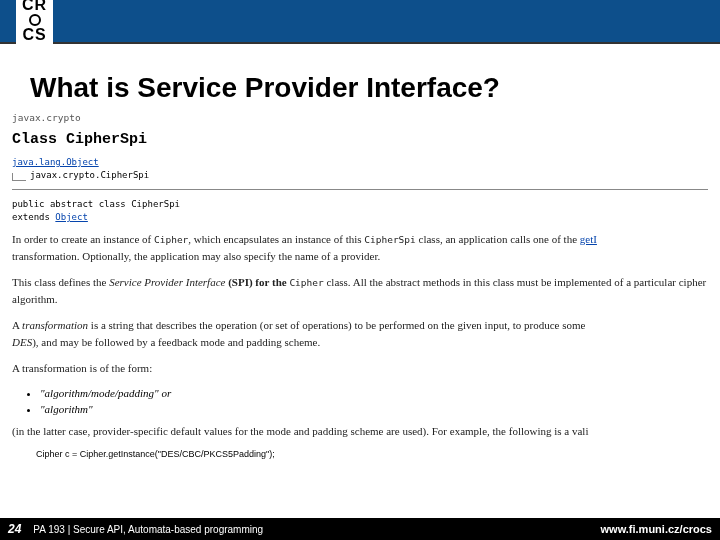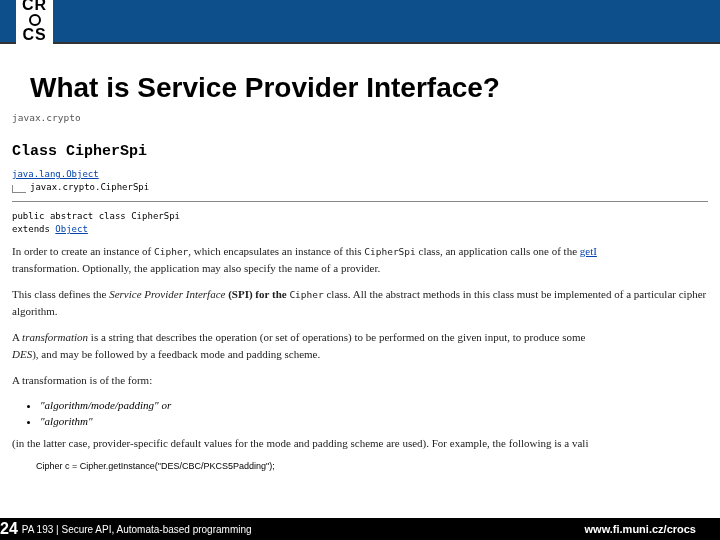--- a/index.html
+++ b/index.html
@@ -6,43 +6,43 @@
   body { width: 720px; height: 540px; font-family: Arial, sans-serif; background: #fff; overflow: hidden; position: relative; }
   .topbar { width: 100%; height: 42px; background: #0d4f8b; position: relative; }
   .topbar-inner { position: absolute; top: 6px; left: 16px; height: 28px; display: flex; align-items: center; }
   .logo-box { background: #fff; color: #000; font-weight: bold; font-size: 16px; padding: 2px 6px; letter-spacing: 1px; display: flex; align-items: center; flex-direction: column; }
   .logo-circle { display: inline-block; width: 12px; height: 12px; border: 2px solid #000; border-radius: 50%; margin: 0 1px; vertical-align: middle; }
   .topbar-underline { width: 100%; height: 2px; background: #333; }
 
   .slide-title { font-size: 28px; font-weight: bold; color: #000; padding: 28px 20px 8px 30px; font-family: Arial, sans-serif; }
   
   .content { padding: 0 12px 0 12px; font-size: 10.5px; color: #000; filter: blur(0.3px); }
-  .pkg { font-family: monospace; font-size: 9.5px; color: #555; margin-bottom: 20px; }
+  .pkg { font-family: monospace; font-size: 9.5px; color: #555; margin-bottom: 8px; }
   .classname { font-family: Liberation Mono, monospace; font-size: 15px; font-weight: bold; margin-bottom: 8px; }
   .hierarchy { font-family: monospace; font-size: 9px; margin-bottom: 8px; line-height: 1.4; }
   .hierarchy .link { color: #0645ad; text-decoration: underline; }
   .hierarchy .indent { display: inline-block; width: 14px; border-left: 1px solid #888; border-bottom: 1px solid #888; height: 8px; margin-right: 4px; vertical-align: bottom; }
   hr { border: none; border-top: 1px solid #888; margin: 6px 0 8px 0; }
   .sig { font-family: monospace; font-size: 9px; margin-bottom: 8px; line-height: 1.4; }
   .sig .link { color: #0645ad; text-decoration: underline; }
   
   .para { font-family: "Times New Roman", serif; font-size: 11px; line-height: 1.5; margin-bottom: 10px; color: #222; }
   .para em { font-style: italic; }
   .para code, .code { font-family: monospace; font-size: 9.5px; }
   .link { color: #0645ad; text-decoration: underline; }
   
   ul.forms { margin: 4px 0 8px 28px; }
   ul.forms li { font-family: "Times New Roman", serif; font-style: italic; font-size: 11px; margin-bottom: 4px; }
   
   .codeblock { font-family: Liberation Sans, sans-serif; font-size: 9px; margin: 4px 0 0 24px; }
   
   .footer { position: absolute; bottom: 0; left: 0; right: 0; height: 22px; background: #000; color: #fff; display: flex; align-items: center; font-size: 10.5px; }
-  .footer .pagenum { background: #000; color: #fff; padding: 0 0; font-weight: bold; font-size: 16px; }
+  .footer .pagenum { background: #000; color: #fff; padding: 0 8px; font-weight: bold; font-size: 12px; font-style: italic; }
   .footer .ftext { flex: 1; padding-left: 4px; font-size: 10px; }
-  .footer .url { padding-right: 24px; font-weight: bold; font-size: 11px; }
+  .footer .url { padding-right: 8px; font-weight: bold; font-size: 11px; }
   .footer .url .slash { color: #fff; }
 </style>
 </head>
 <body>
 
 <div class="topbar">
   <div class="topbar-inner">
     <span class="logo-box">
       <span>CR</span>
       <span class="logo-circle"></span>

